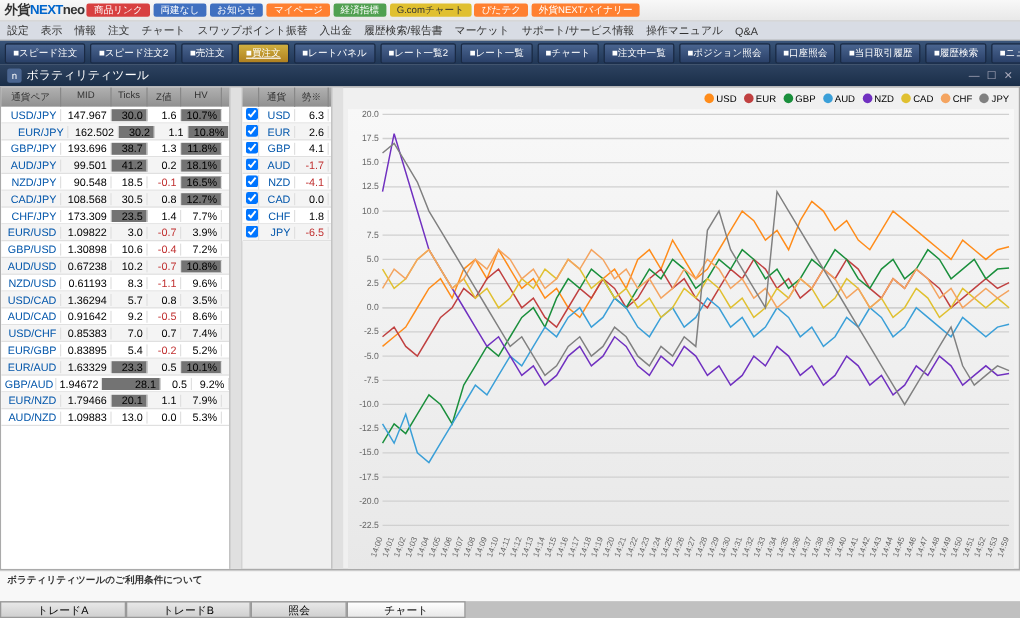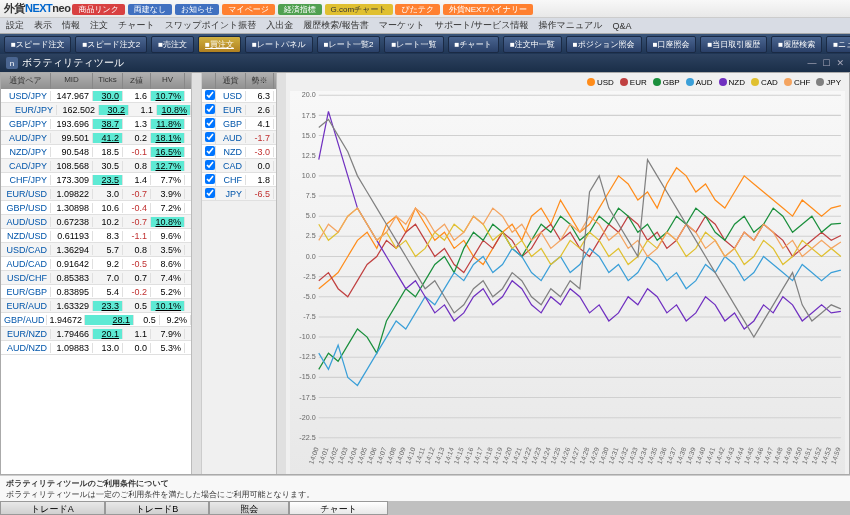--- a/index.html
+++ b/index.html
@@ -28,21 +28,21 @@
 .th { height: 16px; background: linear-gradient(#b0b0b0,#909090); display: flex; font-size: 8px; color: #333; }
 .th > div { border-right: 1px solid #888; padding: 2px 2px; text-align: center; overflow: hidden; }
 .tbl { flex: 1; overflow: auto; background: #fff; }
 .row { display: flex; height: 14px; font-size: 9px; border-bottom: 1px solid #e0e0e0; align-items: center; }
 .row:nth-child(even) { background: #f4f4f4; }
 .row > div { border-right: 1px solid #e0e0e0; padding: 0 3px; text-align: right; overflow: hidden; }
 .pair { color: #0055aa; text-align: center; cursor: pointer; }
 .chk { width: 14px; text-align: center !important; }
 .chk input { width: 10px; height: 10px; }
 .neg { color: #c03030; }
-.hlcell { background: #5eead4; text-decoration: underline; }
+.hlcell { background: #737373; }
 .legend { height: 18px; display: flex; align-items: center; justify-content: flex-end; gap: 6px; padding: 0 8px; font-size: 8px; }
 .lg { display: flex; align-items: center; gap: 2px; }
 .lg i { width: 8px; height: 8px; border-radius: 50%; }
 .chart { flex: 1; position: relative; background: linear-gradient(#f8f8f8,#e8e8e8); margin: 0 4px; }
 .grid line { stroke: #d0d0d0; stroke-width: 1; }
 .ser { fill: none; stroke-width: 1.2; }
 .footer { position: absolute; bottom: 0; left: 0; right: 0; height: 40px; }
 .note { height: 26px; padding: 2px 6px; font-size: 8px; color: #333; background: #f8f8f8; border-top: 1px solid #ccc; line-height: 11px; }
 .note a { color: #0055cc; text-decoration: underline; }
 .tabs { position: absolute; bottom: 0; left: 0; right: 0; height: 14px; background: #c0c0c0; display: flex; }
@@ -266,21 +266,21 @@
           <div style="width:28px" class="">4.1</div>
         </div>
         <div class="row">
           <div class="chk" style="width:14px"><input type="checkbox" checked="" style=""></div>
           <div class="pair" style="width:30px">AUD</div>
           <div style="width:28px" class="neg">-1.7</div>
         </div>
         <div class="row">
           <div class="chk" style="width:14px"><input type="checkbox" checked="" style=""></div>
           <div class="pair" style="width:30px">NZD</div>
-          <div style="width:28px" class="neg">-3.0</div>
+          <div style="width:28px" class="neg">-4.1</div>
         </div>
         <div class="row">
           <div class="chk" style="width:14px"><input type="checkbox" checked="" style=""></div>
           <div class="pair" style="width:30px">CAD</div>
           <div style="width:28px" class="">0.0</div>
         </div>
         <div class="row">
           <div class="chk" style="width:14px"><input type="checkbox" checked="" style=""></div>
           <div class="pair" style="width:30px">CHF</div>
           <div style="width:28px" class="">1.8</div>
@@ -407,21 +407,21 @@
           <path class="ser" d="M28,125.2235294117647L37.407407407407405,140.37647058823532L46.81481481481481,132.8L56.22222222222222,117.6470588235294L65.62962962962962,110.07058823529414L75.03703703703704,125.2235294117647L84.44444444444444,140.37647058823532L93.85185185185185,132.8L103.25925925925925,147.95294117647057L112.66666666666666,140.37647058823532L122.07407407407406,155.52941176470588L131.48148148148147,147.95294117647057L140.88888888888889,132.8L150.2962962962963,140.37647058823532L159.7037037037037,125.2235294117647L169.11111111111111,132.8L178.5185185185185,117.6470588235294L187.92592592592592,125.2235294117647L197.33333333333331,140.37647058823532L206.74074074074073,132.8L216.14814814814812,147.95294117647057L225.55555555555557,140.37647058823532L234.96296296296296,155.52941176470588L244.37037037037038,147.95294117647057L253.77777777777777,163.1058823529412L263.1851851851852,155.52941176470588L272.5925925925926,140.37647058823532L282,147.95294117647057L291.4074074074074,132.8L300.81481481481484,140.37647058823532L310.22222222222223,155.52941176470588L319.6296296296296,147.95294117647057L329.037037037037,163.1058823529412L338.44444444444446,155.52941176470588L347.85185185185185,140.37647058823532L357.25925925925924,147.95294117647057L366.66666666666663,132.8L376.0740740740741,140.37647058823532L385.48148148148147,155.52941176470588L394.88888888888886,147.95294117647057L404.29629629629625,132.8L413.70370370370375,140.37647058823532L423.11111111111114,155.52941176470588L432.51851851851853,147.95294117647057L441.9259259259259,163.1058823529412L451.33333333333337,155.52941176470588L460.74074074074076,140.37647058823532L470.14814814814815,147.95294117647057L479.55555555555554,163.1058823529412L488.962962962963,155.52941176470588L498.3703703703704,140.37647058823532L507.77777777777777,147.95294117647057L517.1851851851852,155.52941176470588L526.5925925925926,147.95294117647057L536,155.52941176470588" stroke="#e0c030"></path>
           <path class="ser" d="M28,140.37647058823532L37.407407407407405,125.2235294117647L46.81481481481481,132.8L56.22222222222222,117.6470588235294L65.62962962962962,110.07058823529414L75.03703703703704,125.2235294117647L84.44444444444444,140.37647058823532L93.85185185185185,132.8L103.25925925925925,117.6470588235294L112.66666666666666,125.2235294117647L122.07407407407406,110.07058823529414L131.48148148148147,117.6470588235294L140.88888888888889,132.8L150.2962962962963,125.2235294117647L159.7037037037037,140.37647058823532L169.11111111111111,132.8L178.5185185185185,117.6470588235294L187.92592592592592,125.2235294117647L197.33333333333331,110.07058823529414L206.74074074074073,117.6470588235294L216.14814814814812,132.8L225.55555555555557,125.2235294117647L234.96296296296296,140.37647058823532L244.37037037037038,132.8L253.77777777777777,147.95294117647057L263.1851851851852,140.37647058823532L272.5925925925926,125.2235294117647L282,132.8L291.4074074074074,117.6470588235294L300.81481481481484,125.2235294117647L310.22222222222223,140.37647058823532L319.6296296296296,132.8L329.037037037037,147.95294117647057L338.44444444444446,140.37647058823532L347.85185185185185,155.52941176470588L357.25925925925924,147.95294117647057L366.66666666666663,132.8L376.0740740740741,140.37647058823532L385.48148148148147,125.2235294117647L394.88888888888886,132.8L404.29629629629625,147.95294117647057L413.70370370370375,140.37647058823532L423.11111111111114,155.52941176470588L432.51851851851853,147.95294117647057L441.9259259259259,132.8L451.33333333333337,140.37647058823532L460.74074074074076,125.2235294117647L470.14814814814815,132.8L479.55555555555554,147.95294117647057L488.962962962963,140.37647058823532L498.3703703703704,155.52941176470588L507.77777777777777,147.95294117647057L517.1851851851852,140.37647058823532L526.5925925925926,147.95294117647057L536,141.89176470588234" stroke="#f4a460"></path>
           <path class="ser" d="M28,34.305882352941175L37.407407407407405,26.729411764705873L46.81481481481481,41.88235294117648L56.22222222222222,57.03529411764705L65.62962962962962,79.76470588235296L75.03703703703704,94.91764705882353L84.44444444444444,110.07058823529414L93.85185185185185,125.2235294117647L103.25925925925925,140.37647058823532L112.66666666666666,155.52941176470588L122.07407407407406,170.68235294117645L131.48148148148147,185.83529411764707L140.88888888888889,178.25882352941179L150.2962962962963,193.41176470588235L159.7037037037037,208.56470588235294L169.11111111111111,200.98823529411766L178.5185185185185,185.83529411764707L187.92592592592592,178.25882352941179L197.33333333333331,193.41176470588235L206.74074074074073,185.83529411764707L216.14814814814812,170.68235294117645L225.55555555555557,178.25882352941179L234.96296296296296,193.41176470588235L244.37037037037038,200.98823529411766L253.77777777777777,185.83529411764707L263.1851851851852,193.41176470588235L272.5925925925926,178.25882352941179L282,185.83529411764707L291.4074074074074,94.91764705882353L300.81481481481484,79.76470588235296L310.22222222222223,110.07058823529414L319.6296296296296,125.2235294117647L329.037037037037,140.37647058823532L338.44444444444446,155.52941176470588L347.85185185185185,64.61176470588235L357.25925925925924,79.76470588235296L366.66666666666663,94.91764705882353L376.0740740740741,110.07058823529414L385.48148148148147,125.2235294117647L394.88888888888886,140.37647058823532L404.29629629629625,155.52941176470588L413.70370370370375,170.68235294117645L423.11111111111114,185.83529411764707L432.51851851851853,200.98823529411766L441.9259259259259,216.14117647058822L451.33333333333337,231.2941176470588L460.74074074074076,216.14117647058822L470.14814814814815,200.98823529411766L479.55555555555554,185.83529411764707L488.962962962963,170.68235294117645L498.3703703703704,200.98823529411766L507.77777777777777,216.14117647058822L517.1851851851852,208.56470588235294L526.5925925925926,200.98823529411766L536,204.7764705882353" stroke="#808080"></path>
         </svg></div>
   </div>
 </div>
 
 <div class="footer">
   <div class="note">
     <div style="font-weight:bold">ボラティリティツールのご利用条件について</div>
-    <div><span>ボラティリティツールは一定のご利用条件を満たした場合にご利用可能となります。</span><br><span>ご利用条件の詳細については</span><a href="#">こちら</a><span>をご参照ください。</span></div>
+    <div><br><span>ご利用条件の詳細については</span><a href="#">こちら</a><span>をご参照ください。</span></div>
   </div>
   <div class="tabs" id="tabs">
       <div class="tab ">トレードA</div>
       <div class="tab ">トレードB</div>
       <div class="tab ">照会</div>
       <div class="tab active">チャート</div>
     </div>
 </div>
 
 </body></html>

